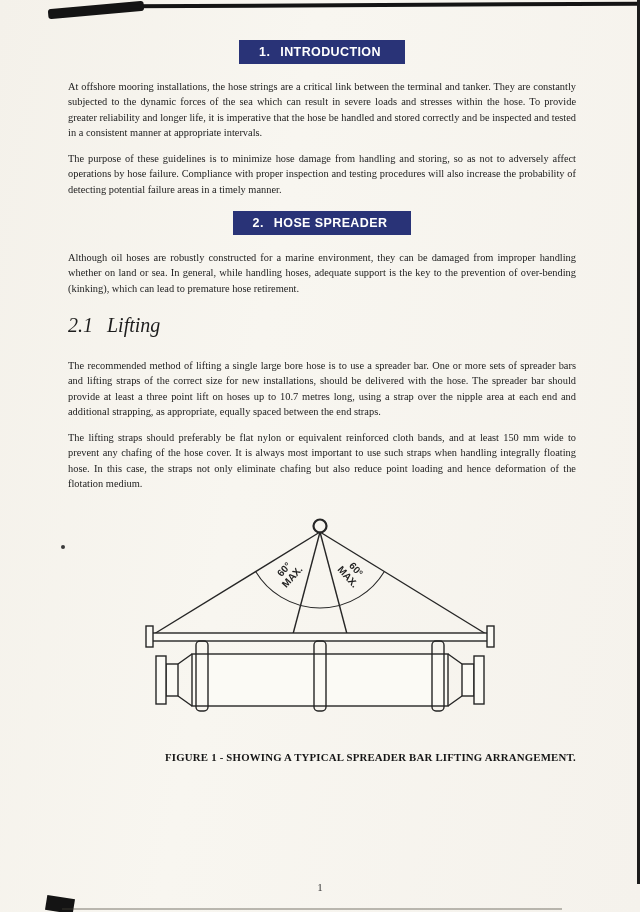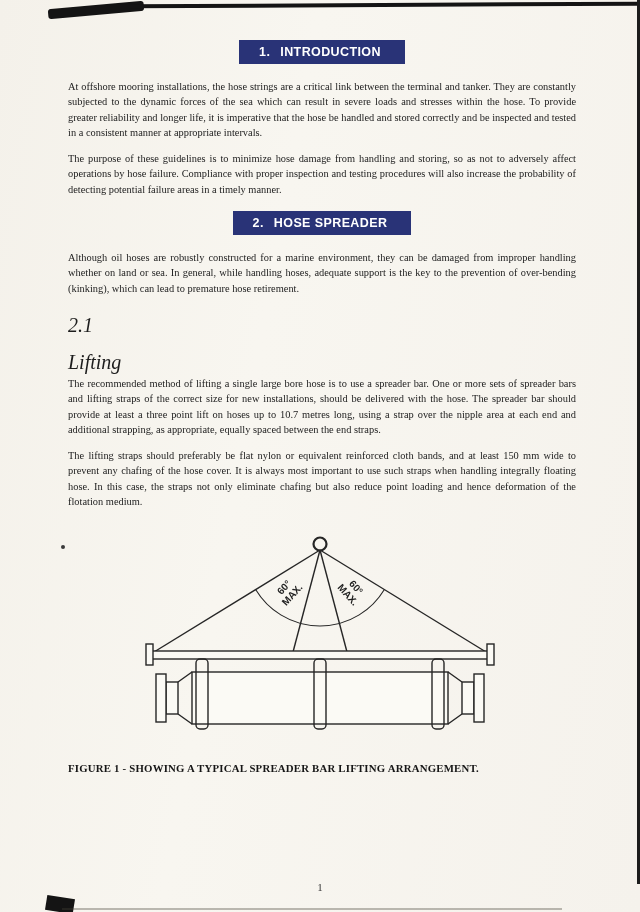--- a/index.html
+++ b/index.html
@@ -30,29 +30,29 @@
     padding:5px 24px 5px 20px;
     display:flex;gap:10px;white-space:nowrap;
   }
   .section-header.second{margin-top:14px;}
   .para{
     margin:0 0 11px 0;
     font-size:10.4px;line-height:15.3px;
     text-align:justify;
   }
   .subheading{
-    margin:18px 0 2px 0;
+    margin:18px 0 21px 0;
     font-style:italic;font-size:20px;color:#1d1d1d;
-    display:flex;gap:14px;align-items:flex-start;flex-direction:column;
+    display:flex;gap:14px;align-items:flex-start;
   }
   .figure-wrap{margin-top:14px;text-align:center;}
   .figure-caption{
-    margin-top:17px;
+    margin-top:24px;
     font-weight:bold;font-size:10.8px;letter-spacing:.2px;
-    text-align:left;color:#161616;
+    text-align:right;color:#161616;
   }
   svg text.angle-text{
     font-family:"Liberation Sans", sans-serif;
     font-size:10px;font-weight:bold;fill:#1f1f1f;text-anchor:middle;
   }
   
   .watermark{position:absolute;left:0;top:826px;width:640px;height:86px;z-index:20;}
   .wm-line{position:absolute;left:8px;width:626px;height:2px;background:#8cc1e1;}
   .wm-line.top{top:13px;}
   .wm-line.bottom{top:79px;}

